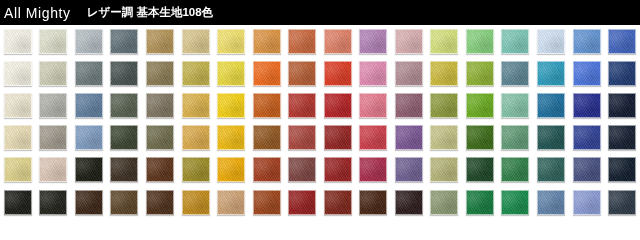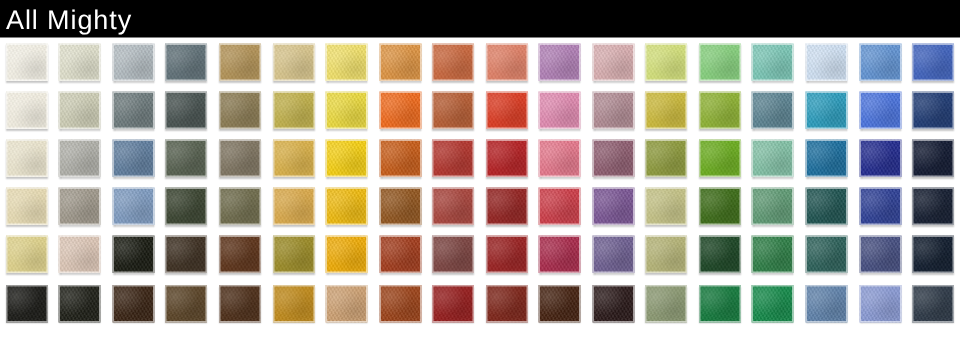--- a/index.html
+++ b/index.html
@@ -25,21 +25,21 @@
     position: relative;
     width: 640px;
     height: 25px;
     background: #000000;
     overflow: hidden;
     display: flex;
     align-items: center;
   }
   #brand-title {
     color: #ffffff;
-    font-size: 18px;
+    font-size: 14px;
     font-weight: 400;
     letter-spacing: 0.6px;
     line-height: 1;
     padding-left: 4px;
     white-space: nowrap;
   }
   #header-subtitle {
     color: #ffffff;
     font-size: 11.5px;
     font-weight: 700;
@@ -79,20 +79,21 @@
       repeating-linear-gradient(-52deg, rgba(255,255,255,0.045) 0px, rgba(255,255,255,0.045) 1px, rgba(0,0,0,0.035) 1px, rgba(0,0,0,0.035) 2px);
   }
 </style>
 </head>
 <body>
 
 <div id="page">
 
   <div id="header-band">
     <span id="brand-title">All Mighty</span>
+    <span id="header-subtitle">レザー調 基本生地108色</span>
   </div>
 
   <div id="swatch-grid">
       <div class="swatch-cell">
         <div class="swatch" style="background-color: rgb(244, 241, 230);"></div>
       </div>
       <div class="swatch-cell">
         <div class="swatch" style="background-color: rgb(223, 223, 203);"></div>
       </div>
       <div class="swatch-cell">

